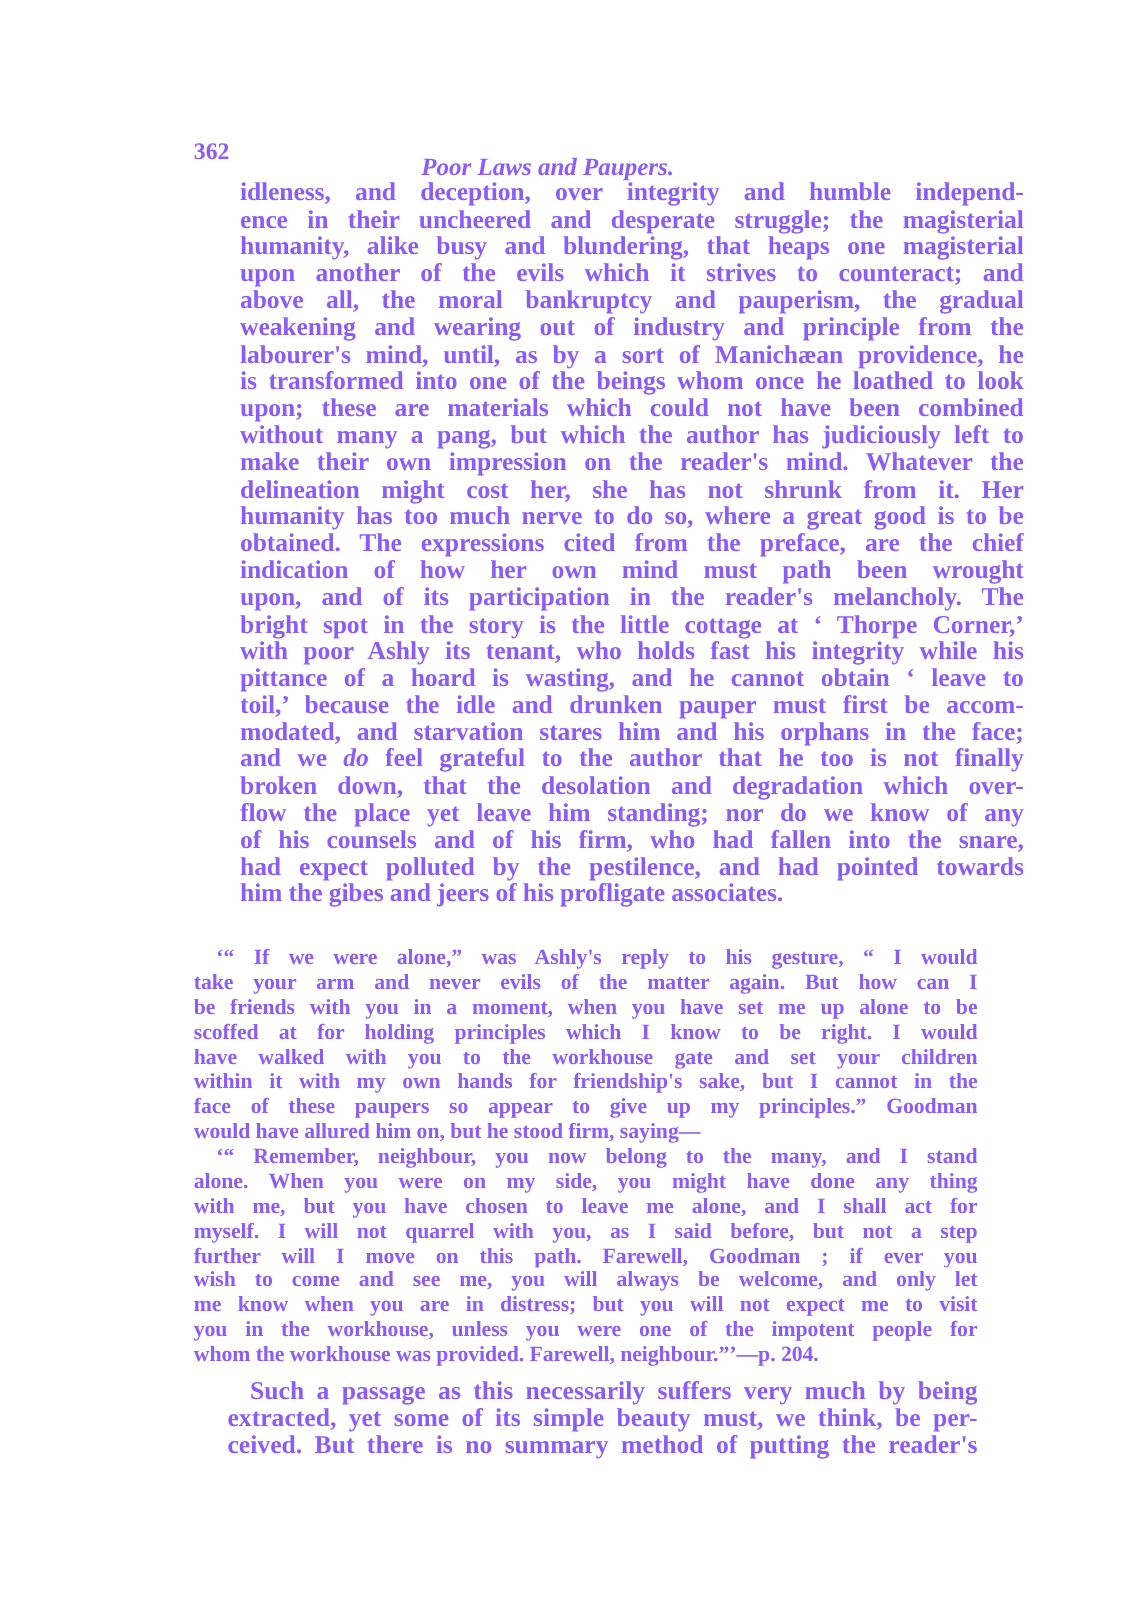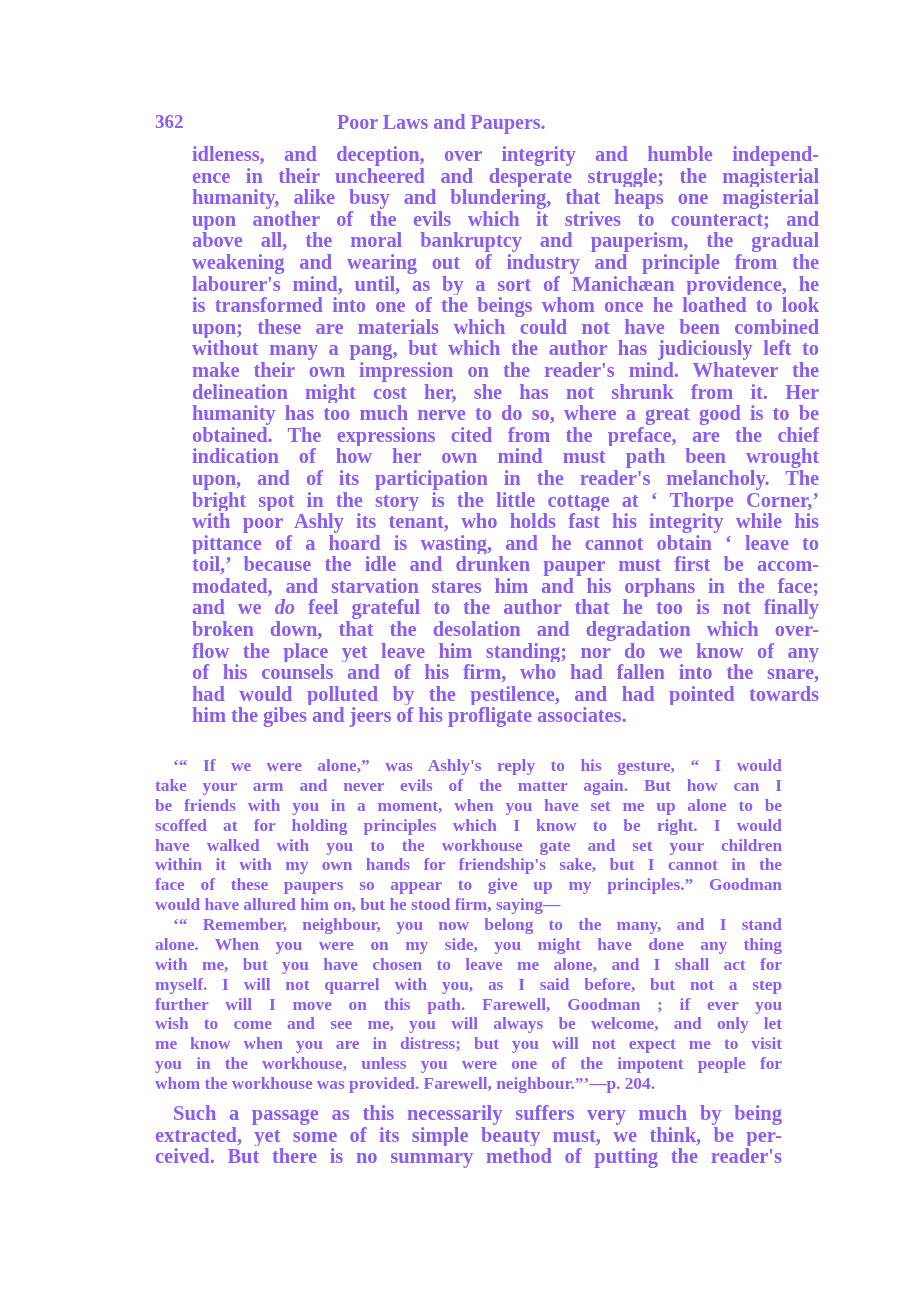--- a/index.html
+++ b/index.html
@@ -1,27 +1,27 @@
 <!DOCTYPE html>
 <html><head>
 <meta charset="utf-8">
 <style>
   html, body { margin: 0; padding: 0; background: #ffffff; }
   body { width: 913px; height: 1289px; position: relative; overflow: hidden; }
   .page { position: absolute; left: 0; top: 0; width: 913px; height: 1289px; background: #ffffff; color: #8b5cf6; font-family: "Liberation Serif", "DejaVu Serif", serif; }
   .header { position: absolute; left: 155px; top: 111px; width: 627px; height: 24px; }
   .folio { position: absolute; left: 0; top: 0; font-size: 19px; font-weight: bold; }
-  .running-head { position: absolute; left: 182px; top: 0; font-size: 20px; font-weight: bold; }
+  .running-head { position: absolute; left: 182px; top: 12px; font-size: 20px; font-style: italic; font-weight: bold; }
   .block { position: absolute; left: 155px; width: 627px; }
   .line { display: block; white-space: nowrap; text-align: justify; text-align-last: justify; overflow: hidden; }
   .line.last { text-align-last: left; }
   .body-text .line { font-size: 20.5px; height: 21.6px; line-height: 21.6px; font-weight: bold; letter-spacing: -0.1px; }
   .quote-text .line { font-size: 17.4px; height: 19.9px; line-height: 19.9px; font-weight: bold; letter-spacing: -0.05px; }
   .indent { padding-left: 18px; box-sizing: border-box; }
-  .closing-text .line { font-size: 20.5px; height: 21.6px; line-height: 21.6px; font-weight: bold; }
+  .closing-text .line { font-size: 20.5px; height: 21.6px; line-height: 21.6px; font-weight: bold; margin-left: 27px; }
   em { font-style: italic; }
 </style>
 </head>
 <body>
 
 <div class="page">
 
   <div class="header">
     <span class="folio">362</span>
     <span class="running-head">Poor Laws and Paupers.</span>
@@ -46,21 +46,21 @@
     <span class="line">upon, and of its participation in the reader's melancholy. The</span>
     <span class="line">bright spot in the story is the little cottage at ‘ Thorpe Corner,’</span>
     <span class="line">with poor Ashly its tenant, who holds fast his integrity while his</span>
     <span class="line">pittance of a hoard is wasting, and he cannot obtain ‘ leave to</span>
     <span class="line">toil,’ because the idle and drunken pauper must first be accom-</span>
     <span class="line">modated, and starvation stares him and his orphans in the face;</span>
     <span class="line">and we <em>do</em> feel grateful to the author that he too is not finally</span>
     <span class="line">broken down, that the desolation and degradation which over-</span>
     <span class="line">flow the place yet leave him standing; nor do we know of any</span>
     <span class="line">of his counsels and of his firm, who had fallen into the snare,</span>
-    <span class="line">had would polluted by the pestilence, and had pointed towards</span>
+    <span class="line">had expect polluted by the pestilence, and had pointed towards</span>
     <span class="line last">him the gibes and jeers of his profligate associates.</span>
   </div>
 
   <div class="block quote-text" style="top:756px;">
     <span class="line indent">‘“ If we were alone,” was Ashly's reply to his gesture, “ I would</span>
     <span class="line">take your arm and never evils of the matter again. But how can I</span>
     <span class="line">be friends with you in a moment, when you have set me up alone to be</span>
     <span class="line">scoffed at for holding principles which I know to be right. I would</span>
     <span class="line">have walked with you to the workhouse gate and set your children</span>
     <span class="line">within it with my own hands for friendship's sake, but I cannot in the</span>

